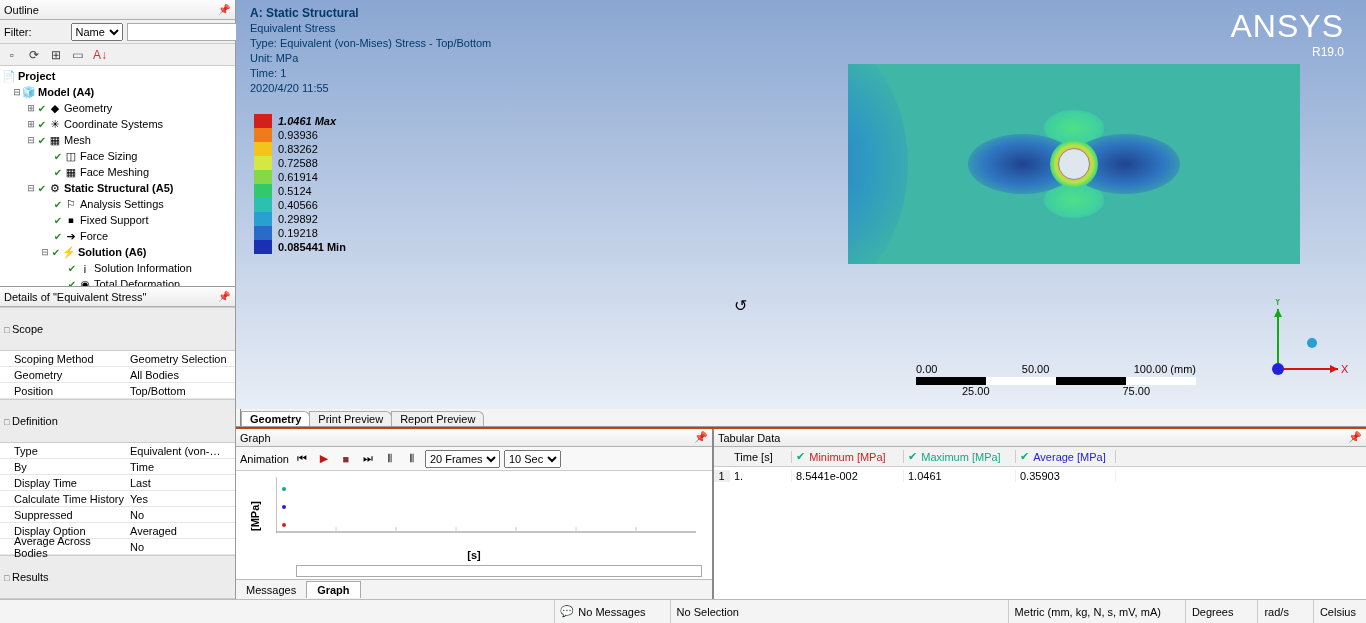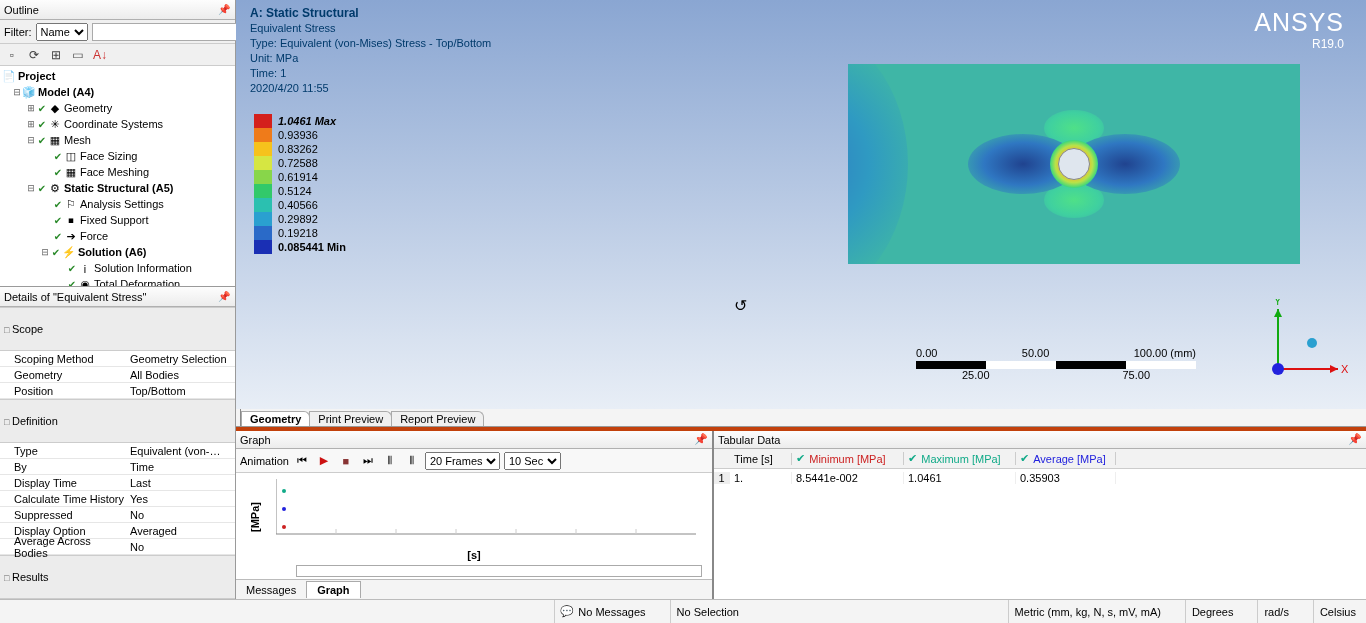--- a/index.html
+++ b/index.html
@@ -6,21 +6,21 @@
 html, body { width: 1366px; height: 623px; overflow: hidden; background: #f0f0f0; }
 .app { display: flex; flex-direction: column; width: 1366px; height: 623px; }
 .main-row { display: flex; height: 599px; }
 .status-bar { height: 24px; background: #f4f4f4; border-top: 1px solid #bbb; display: flex; align-items: center; padding: 0 4px; gap: 18px; }
 
 
 .left-col { width: 236px; display: flex; flex-direction: column; border-right: 1px solid #9a9a9a; }
 .panel-header { height: 20px; background: linear-gradient(#fdfdfd,#ececec); border-bottom: 1px solid #b0b0b0; display: flex; align-items: center; padding: 0 4px; font-size: 12px; }
 .panel-header .pin { margin-left: auto; font-size: 10px; color: #555; cursor: pointer; }
 .filter-row { height: 24px; display: flex; align-items: center; padding: 2px 4px; gap: 4px; border-bottom: 1px solid #ccc; }
-.filter-row select { height: 18px; font-size: 11px; }
+.filter-row select { height: 18px; font-size: 11px; margin-left: 35px; }
 .filter-row input { height: 18px; flex: 1; border: 1px solid #aaa; padding: 0 2px; }
 .toolbar-row { height: 22px; display: flex; align-items: center; padding: 2px 4px; gap: 6px; border-bottom: 1px solid #ccc; }
 .tool-ic { width: 16px; height: 16px; display: flex; align-items: center; justify-content: center; font-size: 12px; color: #444; cursor: pointer; }
 .tree { flex: 1; overflow: auto; background: #fff; padding: 2px 0; }
 .tree-row { display: flex; align-items: center; height: 16px; white-space: nowrap; cursor: pointer; }
 .tree-row .twist { width: 10px; text-align: center; color: #666; font-size: 9px; }
 .tree-row .chk { color: #2a8a2a; font-size: 10px; width: 12px; text-align: center; }
 .tree-ic { width: 14px; height: 14px; margin-right: 2px; display: inline-flex; align-items: center; justify-content: center; }
 .tree-row.sel { background: #d0e3f5; }
 .bold { font-weight: bold; }
@@ -35,31 +35,31 @@
 
 .center-col { flex: 1; display: flex; flex-direction: column; }
 .viewport { flex: 1; position: relative; background: linear-gradient(#8aa6d2,#e8eef6); overflow: hidden; }
 .vp-header { position: absolute; top: 6px; left: 14px; color: #003a6b; line-height: 15px; }
 .vp-header .ttl { font-weight: bold; font-size: 12px; }
 .legend { position: absolute; top: 114px; left: 18px; }
 .legend-row { display: flex; align-items: center; height: 14px; }
 .legend-swatch { width: 18px; height: 14px; margin-right: 6px; }
 .legend-lbl { font-size: 11px; color: #000; }
 .brand { position: absolute; right: 22px; top: 8px; text-align: right; color: #fff; }
-.brand .n { font-size: 25px; font-weight: 300; letter-spacing: 1px; text-align: center; }
+.brand .n { font-size: 32px; font-weight: 300; letter-spacing: 1px; text-align: center; }
 .brand .v { font-size: 12px; }
 .triad { position: absolute; right: 18px; bottom: 20px; width: 90px; height: 90px; }
-.scale-bar { position: absolute; left: 680px; bottom: 28px; width: 280px; color: #000; }
+.scale-bar { position: absolute; left: 680px; bottom: 12px; width: 280px; color: #000; }
 .scale-bar .ticks { display: flex; justify-content: space-between; font-size: 11px; }
 .scale-bar .bar { height: 8px; background: #000; position: relative; margin-top: 2px; }
 .scale-bar .bar .seg { position: absolute; top: 0; bottom: 0; background: #fff; }
 .view-tabs { height: 18px; background: #f4f4f4; border-bottom: 1px solid #999; display: flex; align-items: flex-end; padding-left: 4px; }
 .view-tabs .tab { padding: 1px 8px; border: 1px solid #aaa; border-bottom: none; margin-right: -1px; background: #f0f0f0; border-radius: 0 6px 0 0; cursor: pointer; font-size: 11px; }
 .view-tabs .tab.active { background: #fff; font-weight: bold; }
-.bottom-split { height: 172px; display: flex; border-top: 4px solid #c2410c; }
+.bottom-split { height: 172px; display: flex; border-top: 2px solid #c2410c; }
 .graph-pane, .tab-pane { display: flex; flex-direction: column; }
 .graph-pane { width: 478px; border-right: 2px solid #888; }
 .tab-pane { flex: 1; }
 .pane-hd { height: 18px; background: linear-gradient(#fdfdfd,#ececec); border-bottom: 1px solid #b0b0b0; display: flex; align-items: center; padding: 0 4px; }
 .anim-bar { height: 24px; display: flex; align-items: center; gap: 4px; padding: 0 4px; border-bottom: 1px solid #ccc; background: #f8f8f8; }
 .anim-bar .btn { width: 18px; height: 18px; display: flex; align-items: center; justify-content: center; border: 1px solid transparent; cursor: pointer; }
 .anim-bar select { height: 18px; font-size: 11px; }
 .graph-body { flex: 1; background: #fff; position: relative; }
 .graph-body .yl { position: absolute; left: 4px; top: 50%; transform: rotate(-90deg) translateX(50%); font-weight: bold; }
 .graph-body .xl { position: absolute; bottom: 18px; left: 50%; transform: translateX(-50%); font-weight: bold; }

